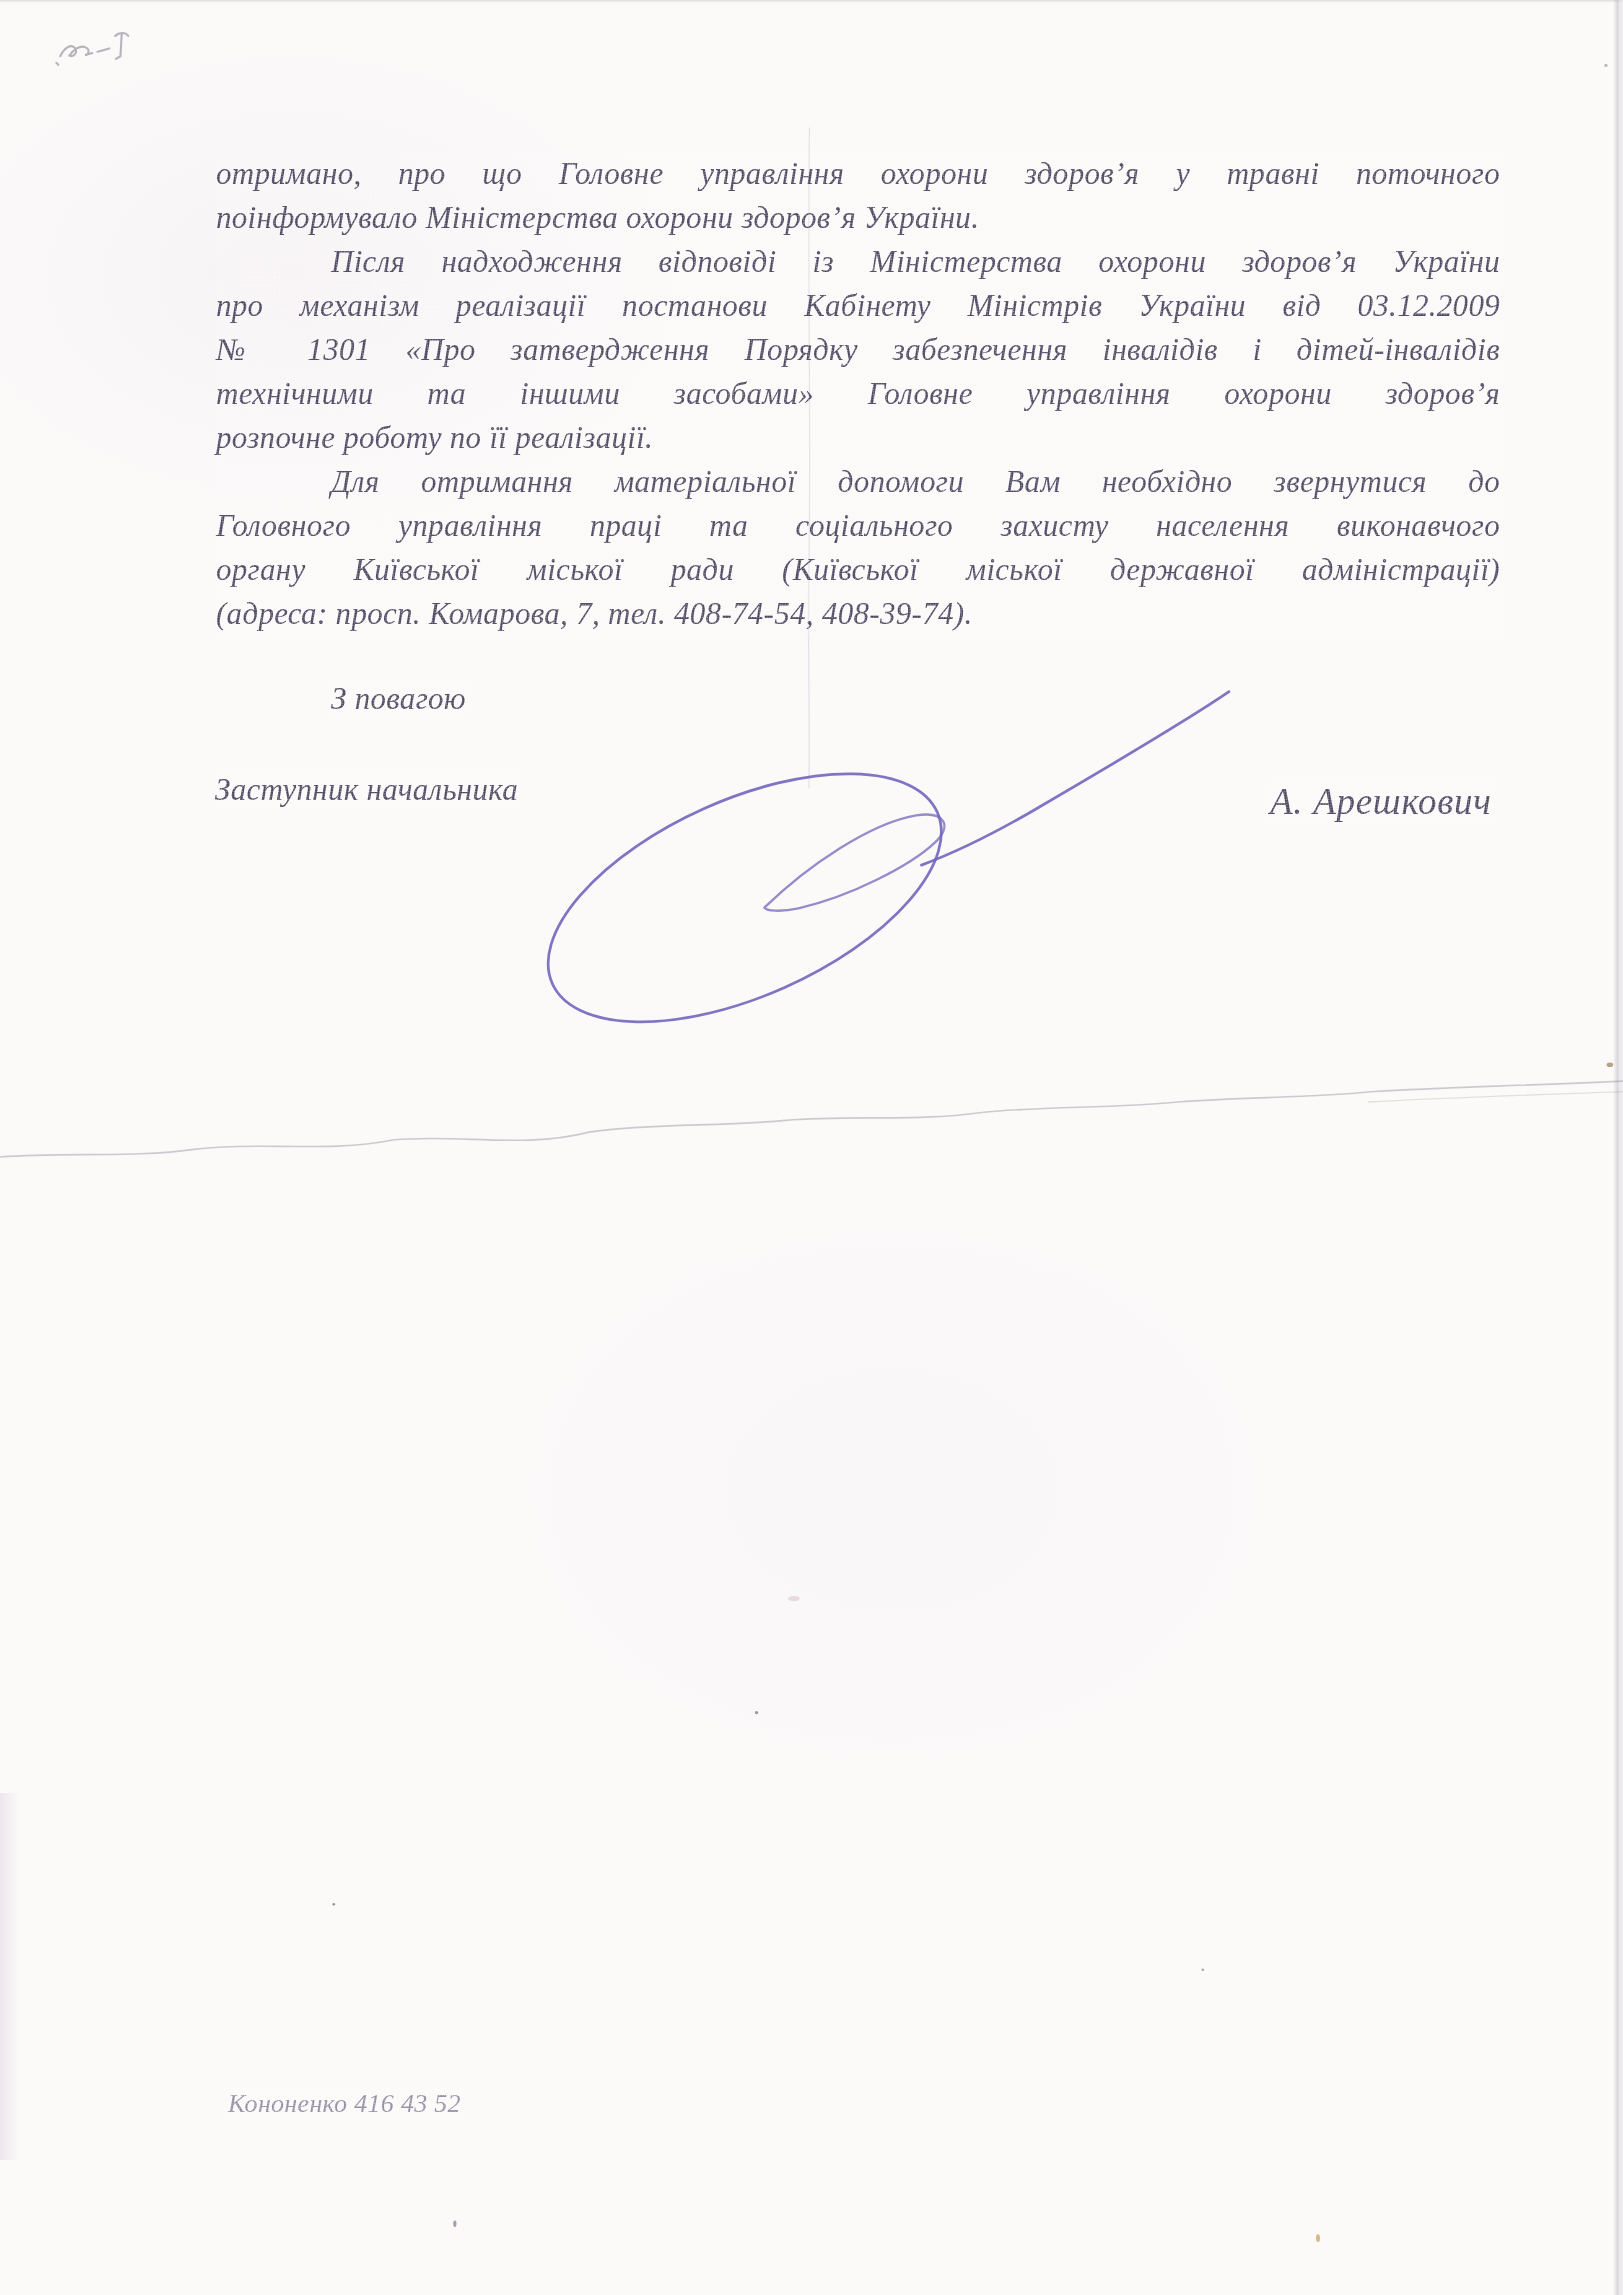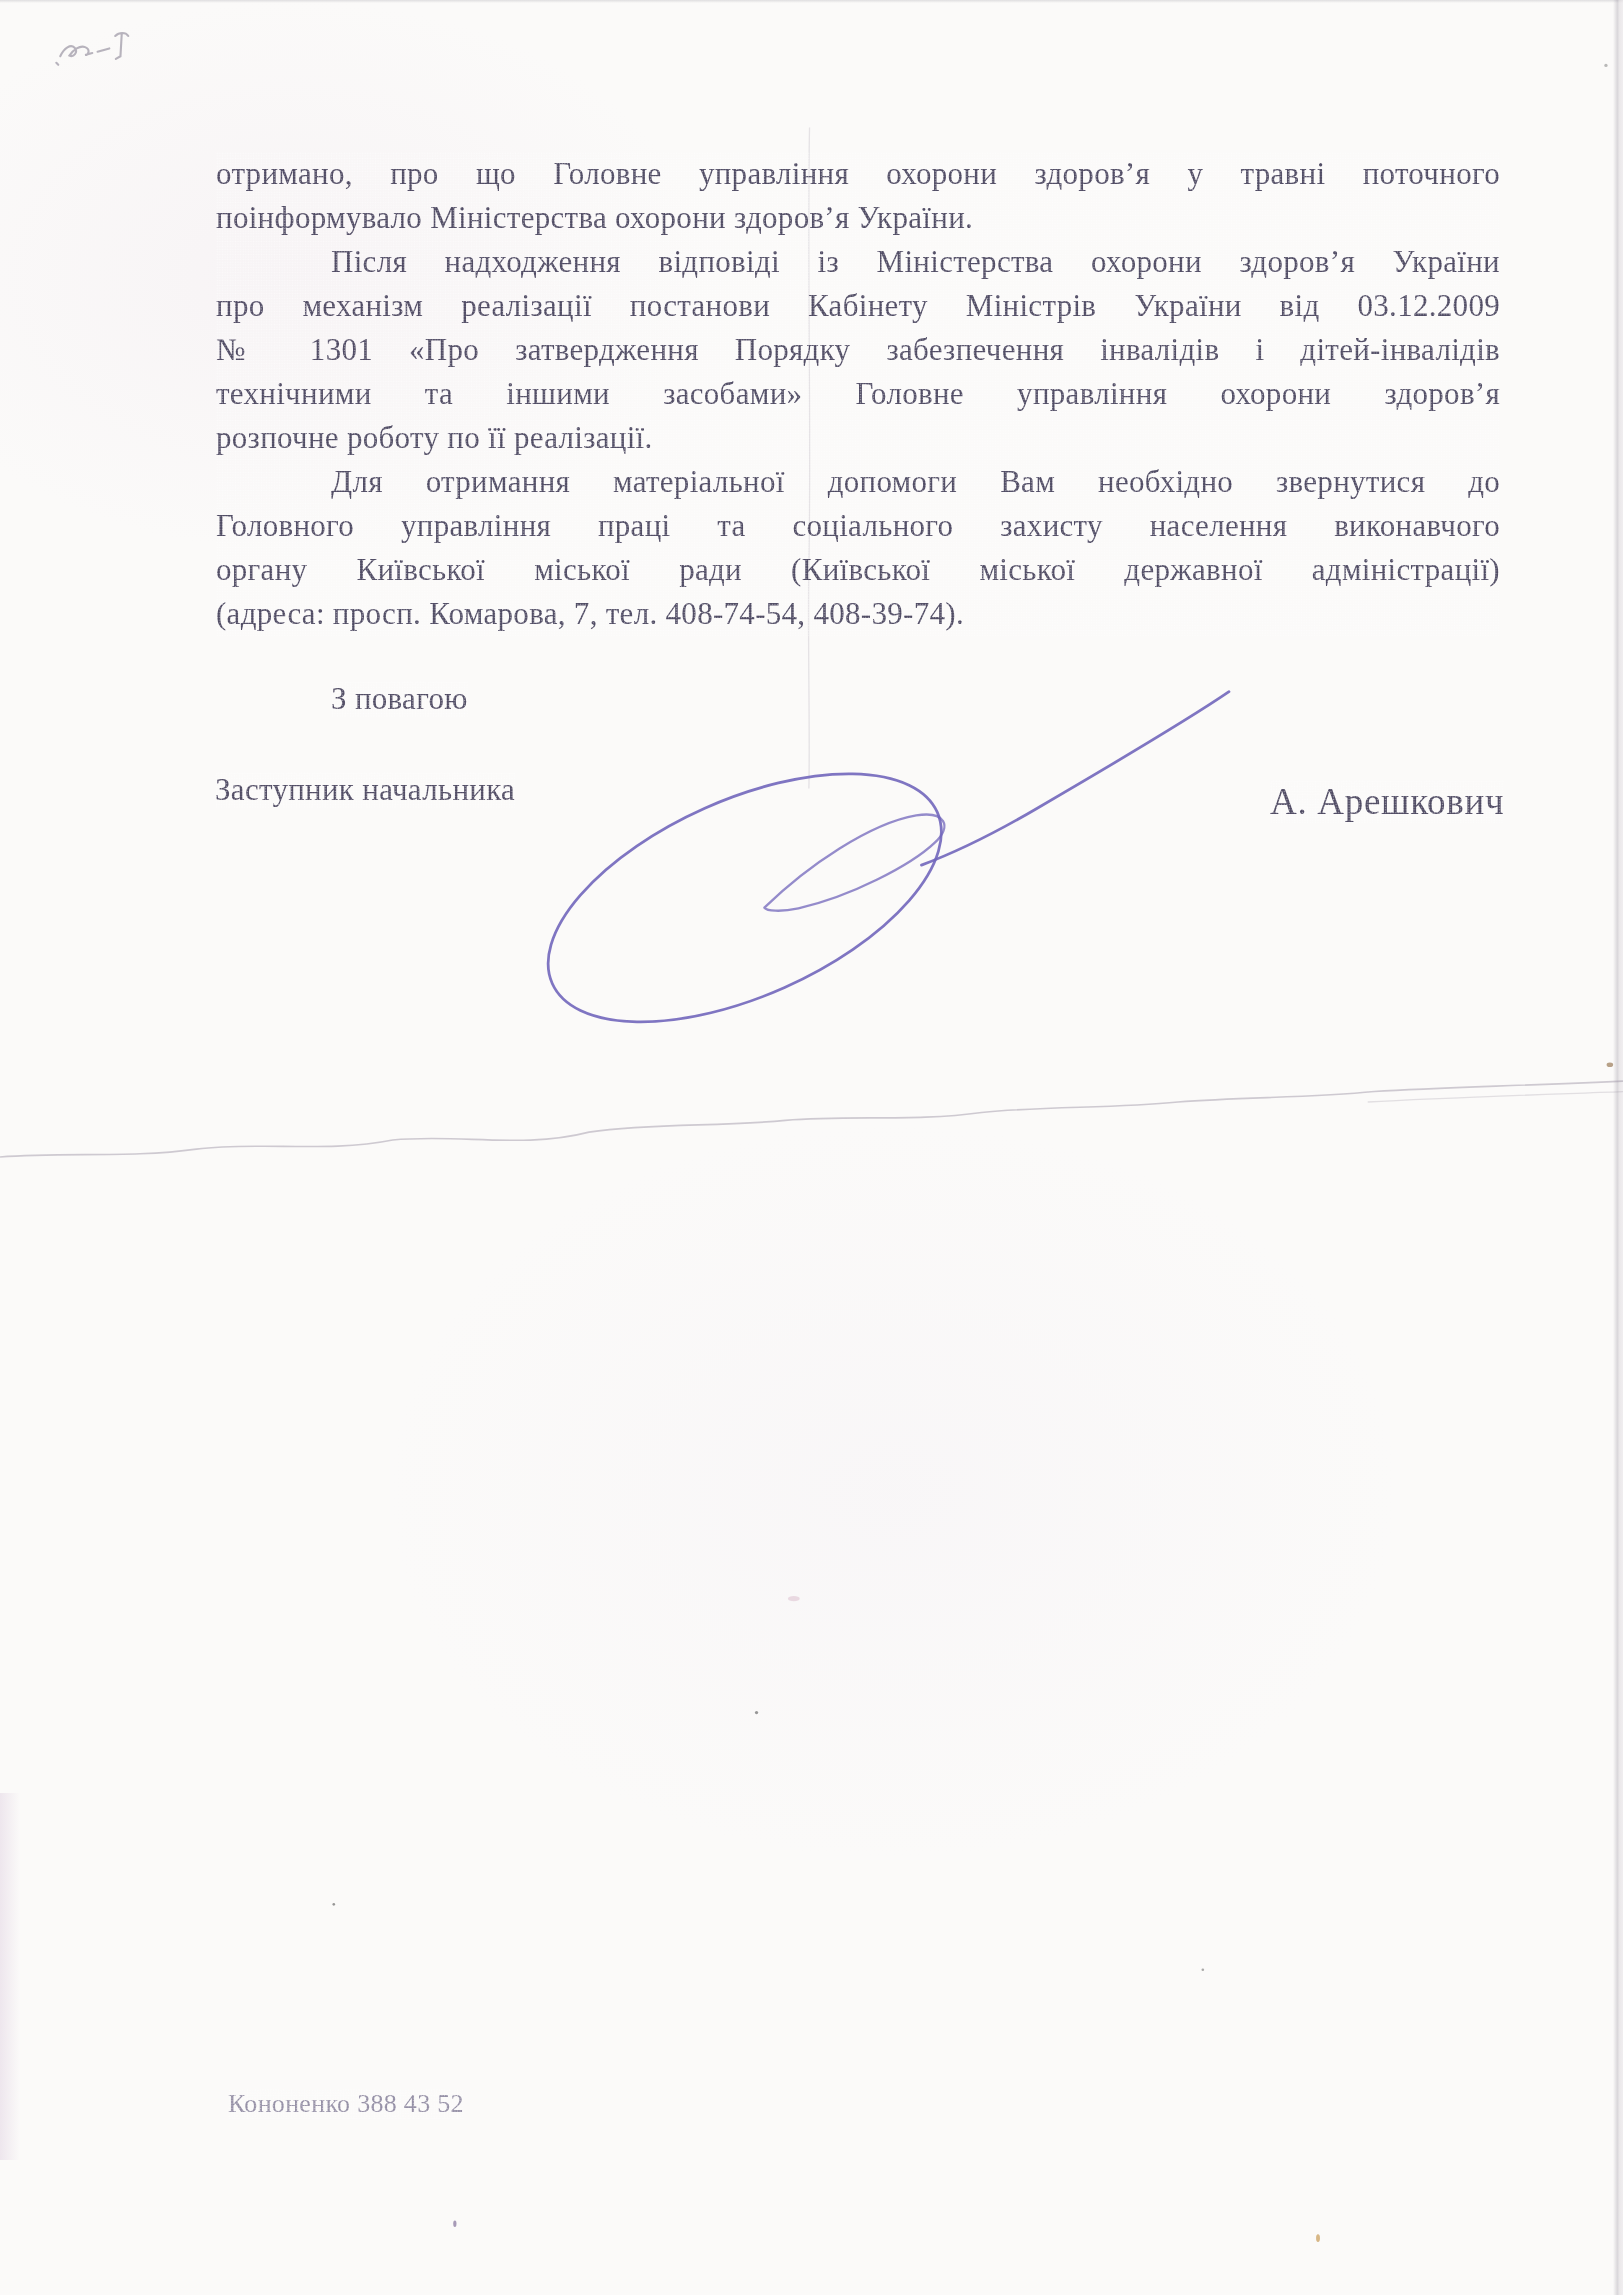--- a/index.html
+++ b/index.html
@@ -38,21 +38,21 @@
   .line{
     font-size:31px;line-height:44px;
     color:var(--text-ink);
     letter-spacing:0.3px;
     white-space:nowrap;
     opacity:.93;
   }
   .line.j{white-space:normal;text-align:justify;text-align-last:justify;}
   .line.indent{text-indent:115px;}
   
-  .halftone{position:relative;}
+  .halftone{position:relative;font-style:italic;}
   .halftone::after{
     content:"";position:absolute;inset:0;pointer-events:none;
     background-image:radial-gradient(rgba(255,255,255,.5) 0.7px, transparent 0.9px);
     background-size:2.6px 2.6px;
   }
   .closing{
     position:absolute;left:331px;top:681px;
     font-size:31px;color:var(--text-ink);letter-spacing:0.3px;opacity:.93;
   }
   .sig-title{
@@ -122,16 +122,16 @@
     <div class="line j indent">Для отримання матеріальної допомоги Вам необхідно звернутися до</div>
     <div class="line j">Головного управління праці та соціального захисту населення виконавчого</div>
     <div class="line j">органу Київської міської ради (Київської міської державної адміністрації)</div>
     <div class="line">(адреса: просп. Комарова, 7, тел. 408-74-54, 408-39-74).</div>
   </div>
 
   <div class="closing halftone">З повагою</div>
   <div class="sig-title halftone">Заступник начальника</div>
   <div class="sig-name halftone">А. Арешкович</div>
 
-  <div class="footer-note halftone">Кононенко 388 43 52</div>
+  <div class="footer-note halftone">Кононенко 416 43 52</div>
 
 </div>
 
 
 </body></html>

